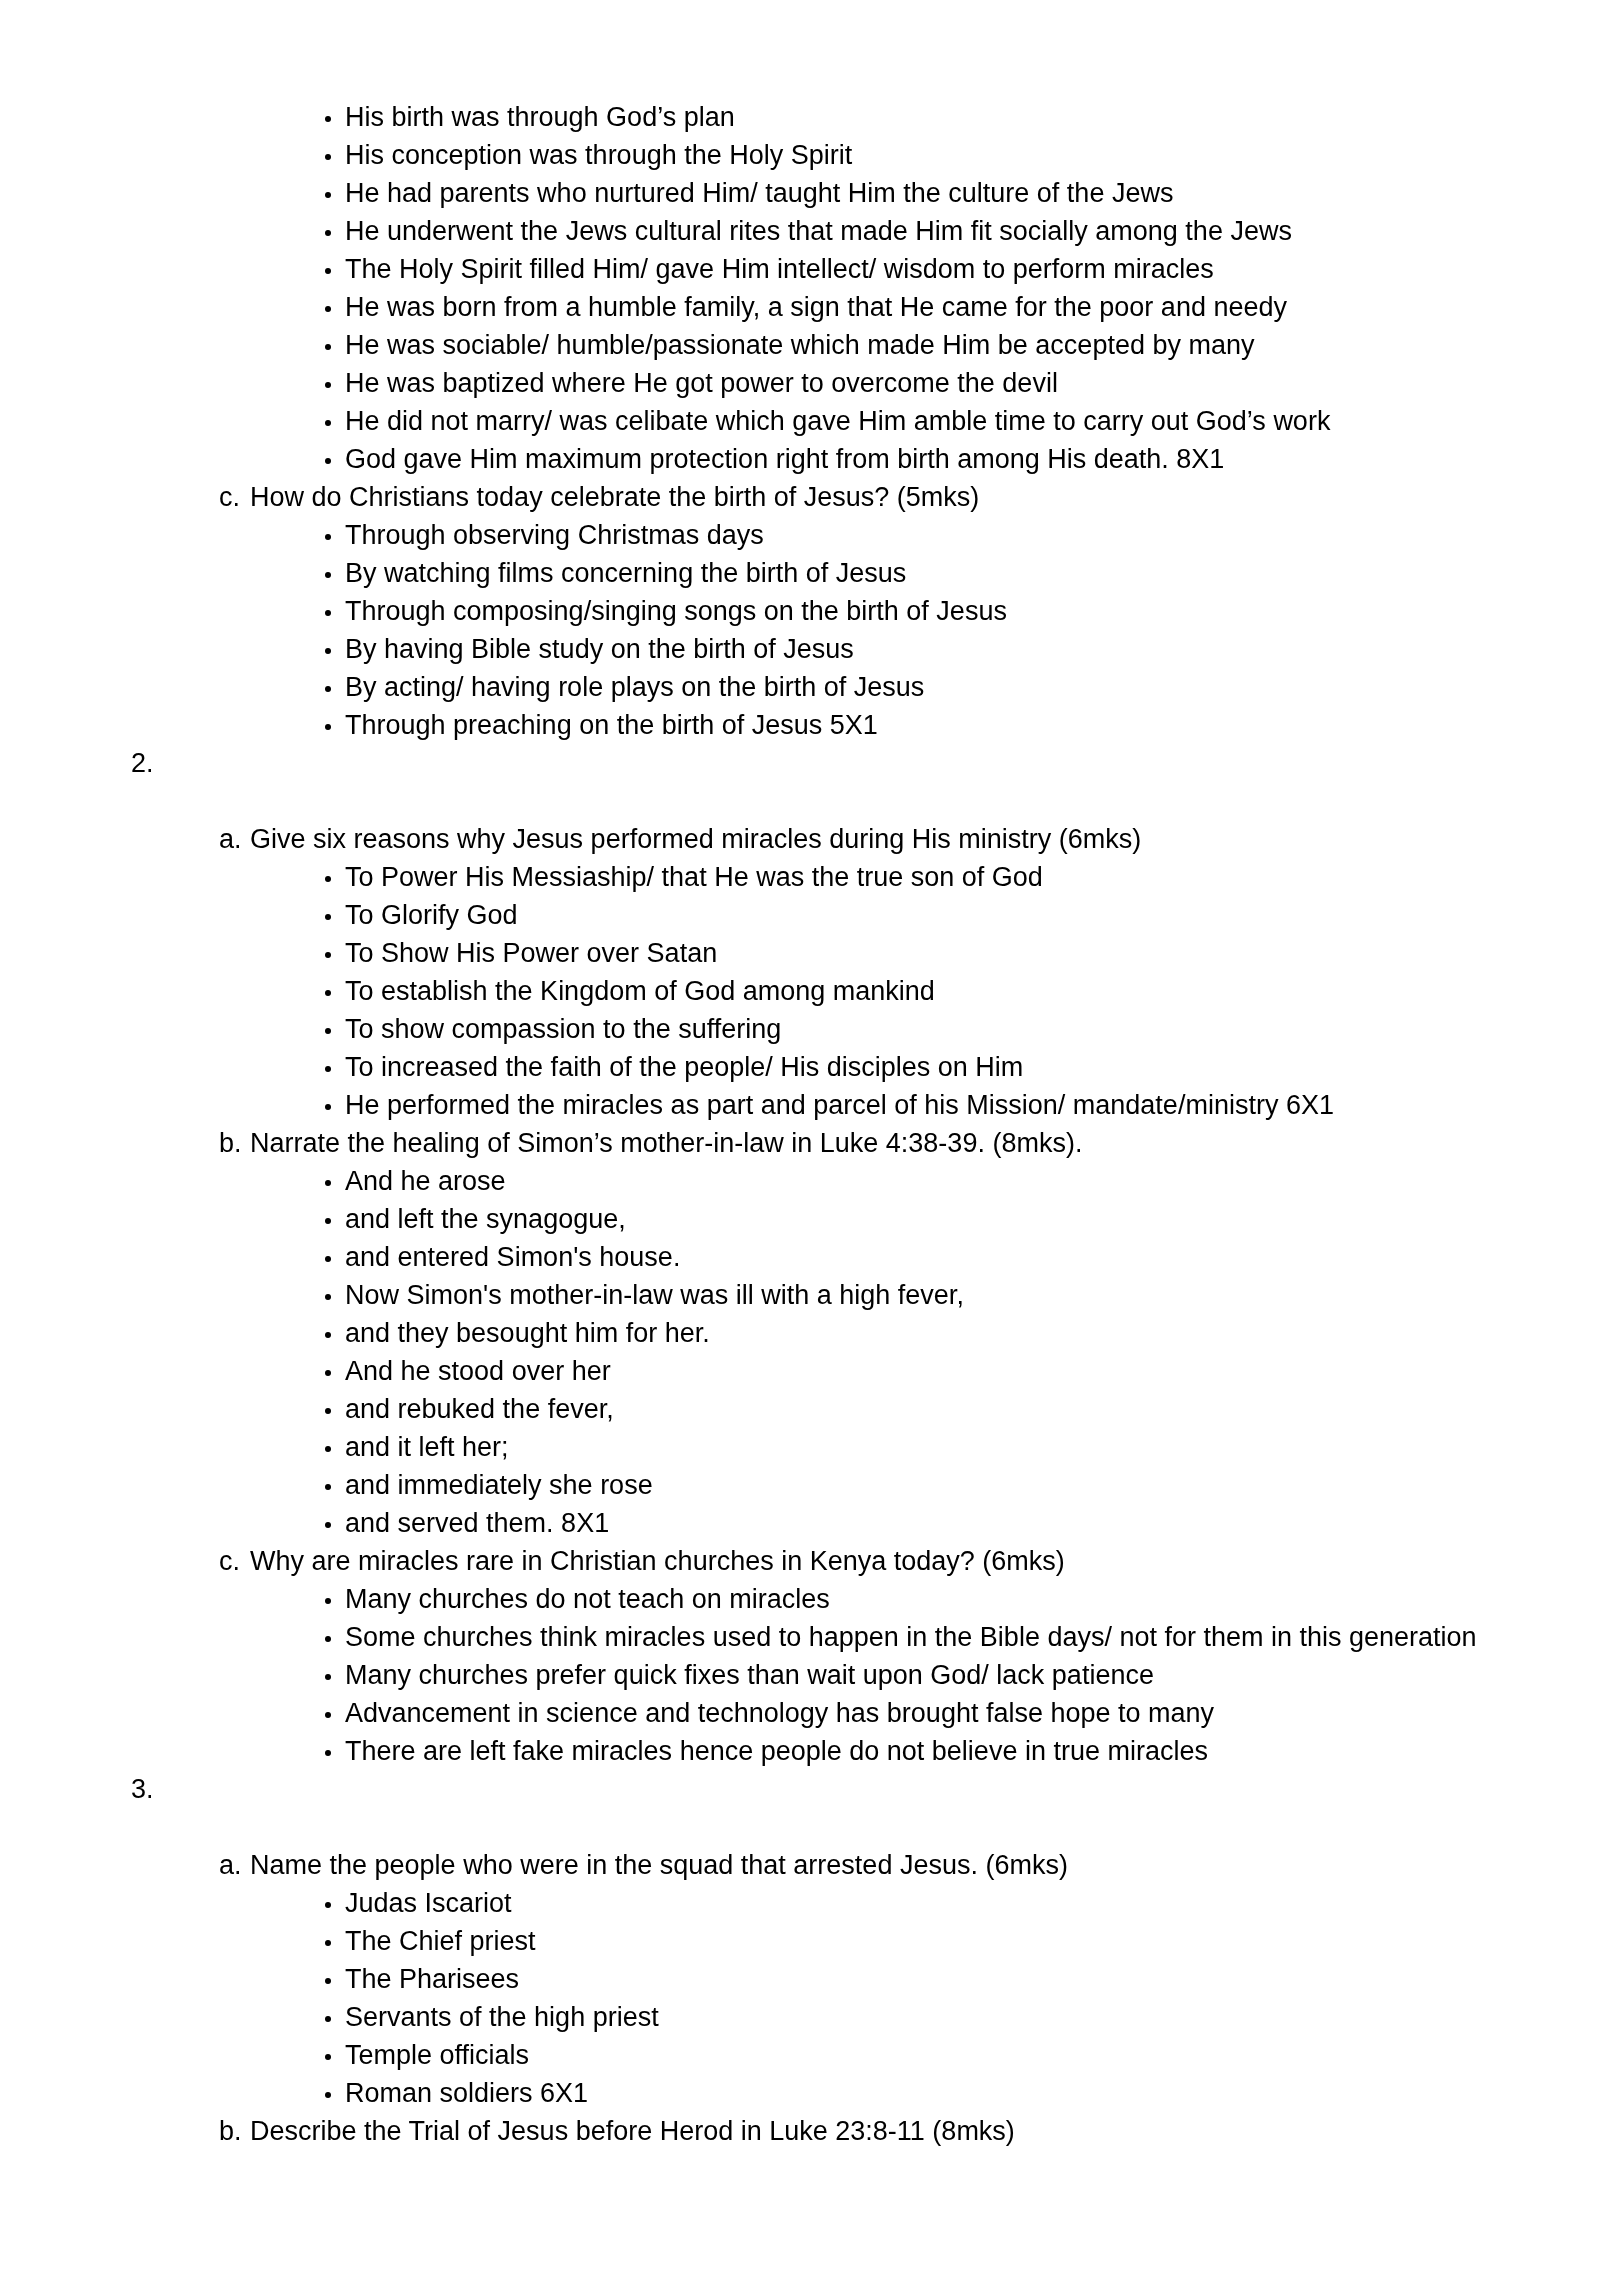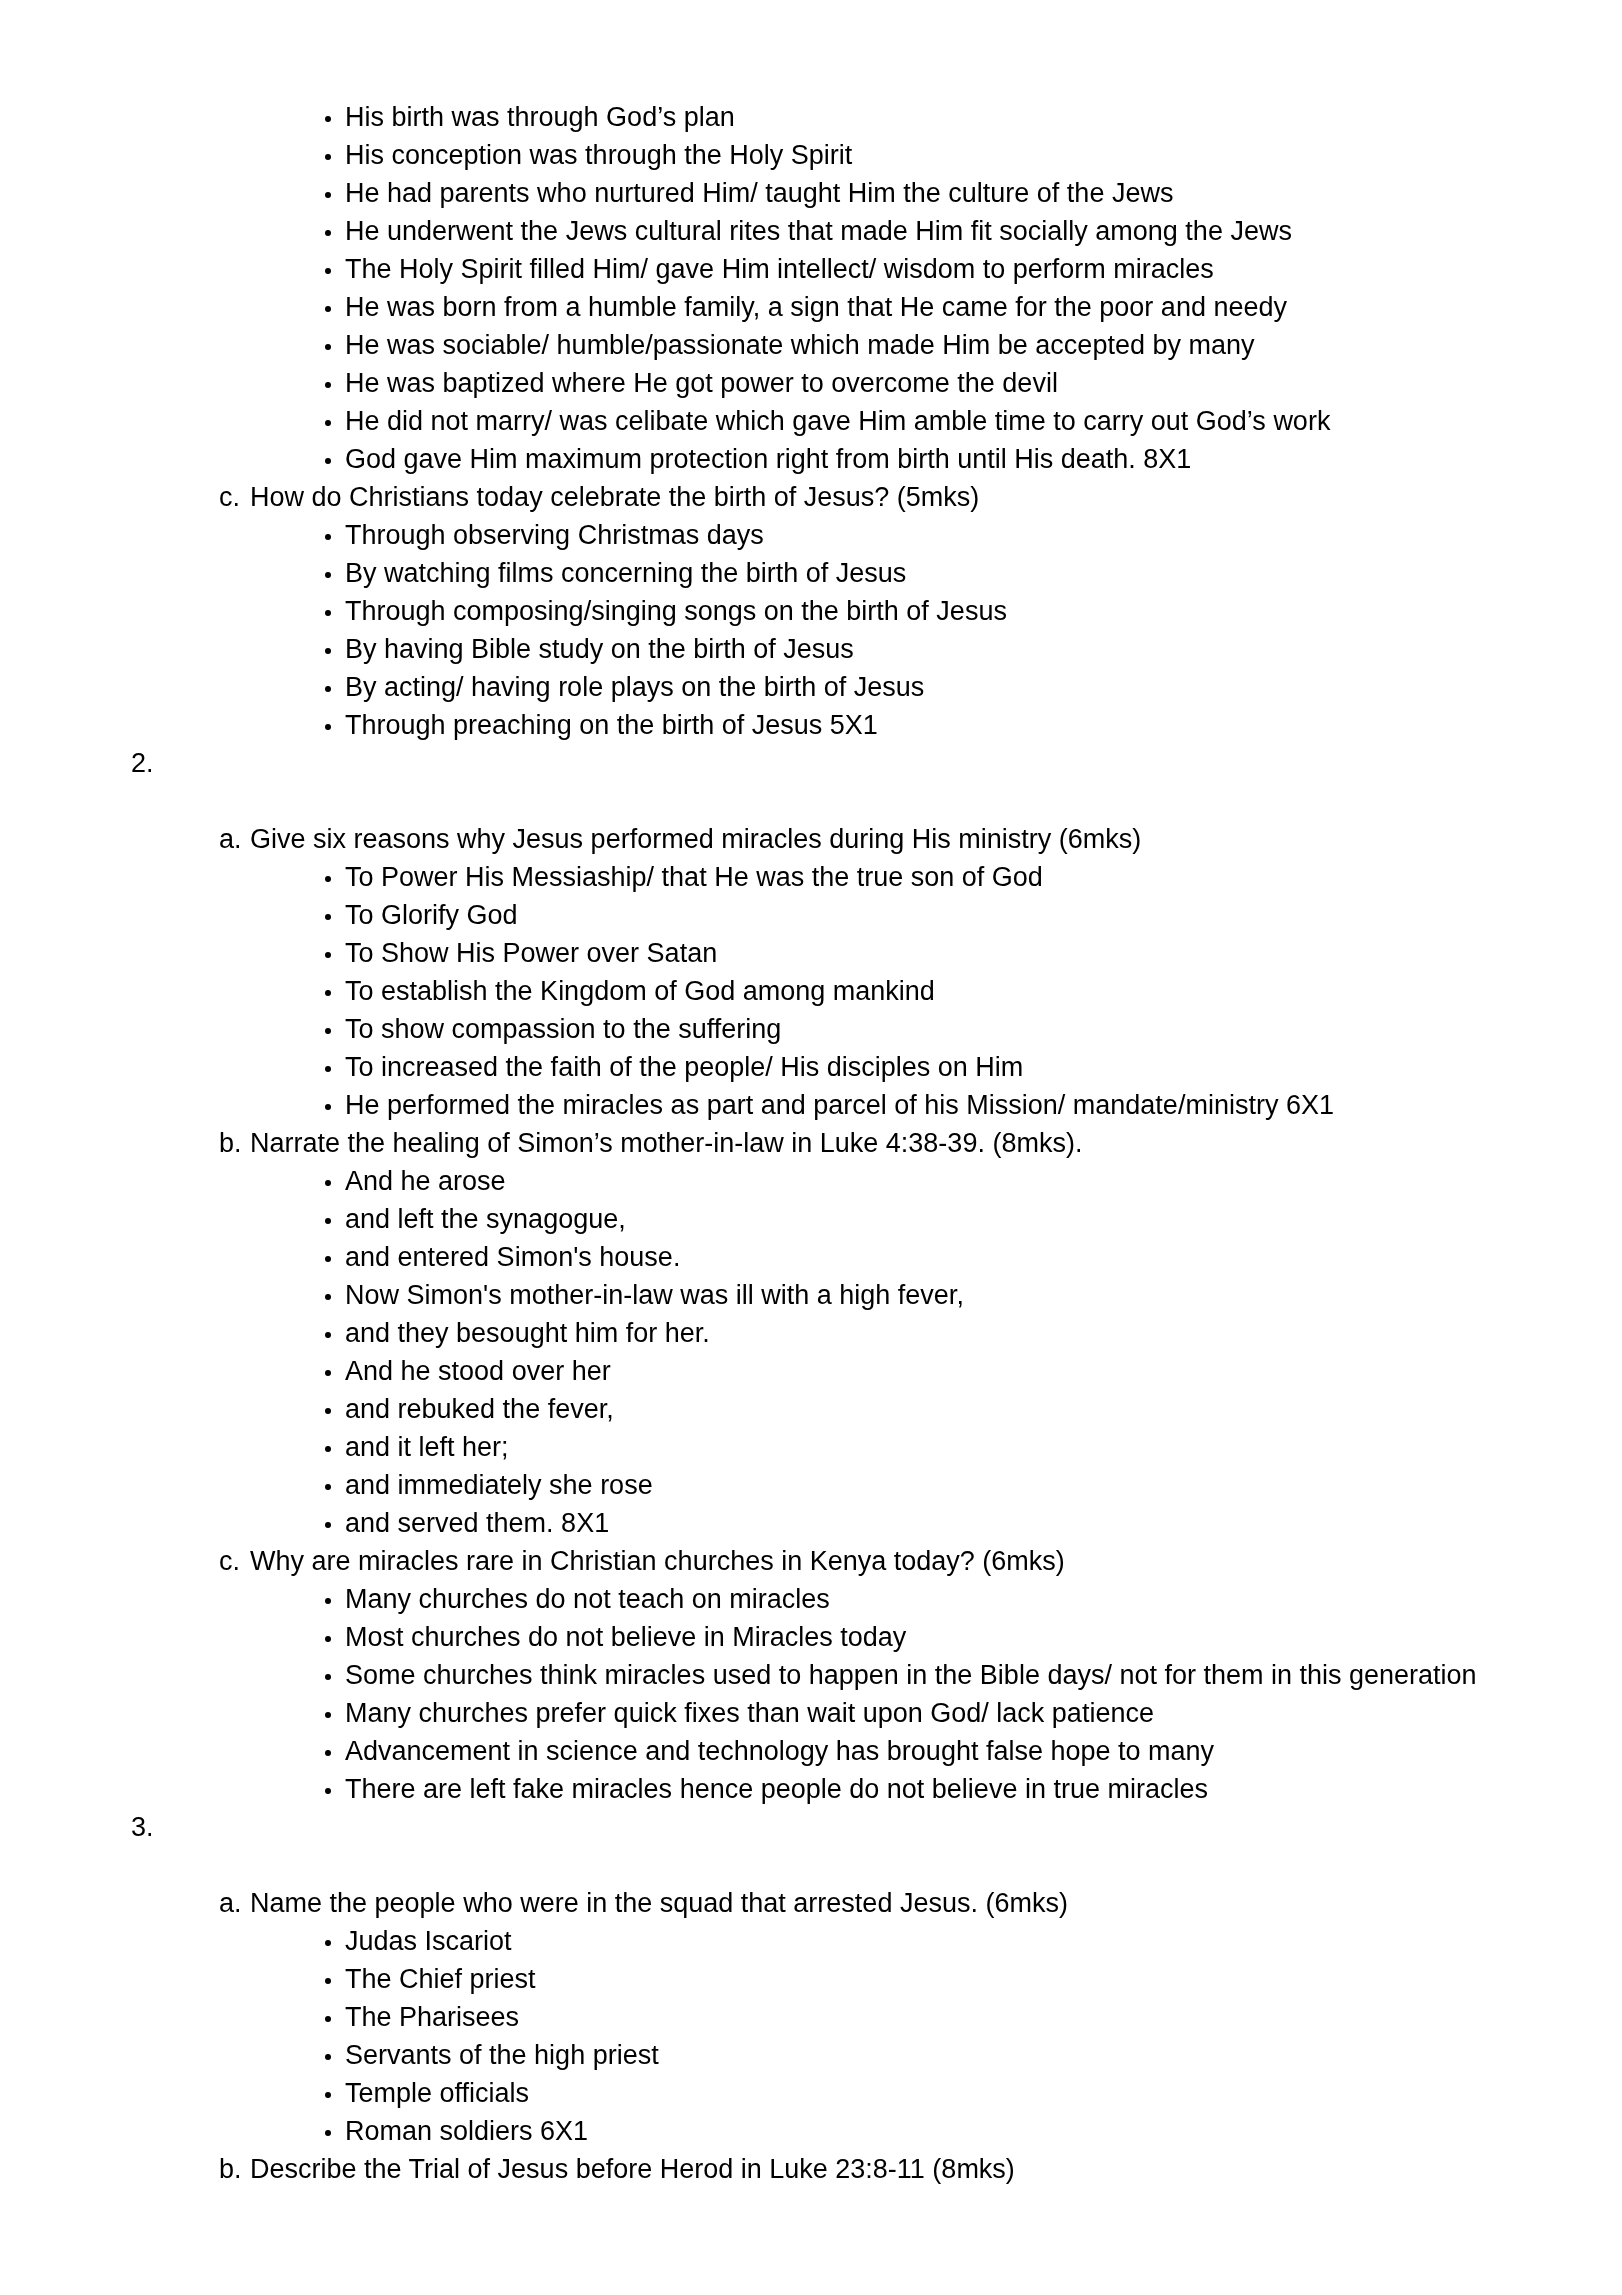--- a/index.html
+++ b/index.html
@@ -85,21 +85,21 @@
       <ul class="bullets">
         <li>His birth was through God’s plan</li>
         <li>His conception was through the Holy Spirit</li>
         <li>He had parents who nurtured Him/ taught Him the culture of the Jews</li>
         <li>He underwent the Jews cultural rites that made Him fit socially among the Jews</li>
         <li>The Holy Spirit filled Him/ gave Him intellect/ wisdom to perform miracles</li>
         <li>He was born from a humble family, a sign that He came for the poor and needy</li>
         <li>He was sociable/ humble/passionate which made Him be accepted by many</li>
         <li>He was baptized where He got power to overcome the devil</li>
         <li>He did not marry/ was celibate which gave Him amble time to carry out God’s work</li>
-        <li>God gave Him maximum protection right from birth until His death. 8X1</li>
+        <li>God gave Him maximum protection right from birth among His death. 8X1</li>
       </ul>
       <div class="letter-item">
         <span class="letter-label">c.</span>
         <span class="letter-text">How do Christians today celebrate the birth of Jesus? (5mks)</span>
       </div>
       <ul class="bullets">
         <li>Through observing Christmas days</li>
         <li>By watching films concerning the birth of Jesus</li>
         <li>Through composing/singing songs on the birth of Jesus</li>
         <li>By having Bible study on the birth of Jesus</li>
@@ -136,21 +136,20 @@
         <li>and it left her;</li>
         <li>and immediately she rose</li>
         <li>and served them. 8X1</li>
       </ul>
       <div class="letter-item">
         <span class="letter-label">c.</span>
         <span class="letter-text">Why are miracles rare in Christian churches in Kenya today? (6mks)</span>
       </div>
       <ul class="bullets">
         <li>Many churches do not teach on miracles</li>
-        <li>Most churches do not believe in Miracles today</li>
         <li>Some churches think miracles used to happen in the Bible days/ not for them in this generation</li>
         <li>Many churches prefer quick fixes than wait upon God/ lack patience</li>
         <li>Advancement in science and technology has brought false hope to many</li>
         <li>There are left fake miracles hence people do not believe in true miracles</li>
       </ul>
       <div class="num-item"><span class="num-label">3.</span></div>
       <div class="spacer-row"></div>
       <div class="letter-item">
         <span class="letter-label">a.</span>
         <span class="letter-text">Name the people who were in the squad that arrested Jesus. (6mks)</span>

